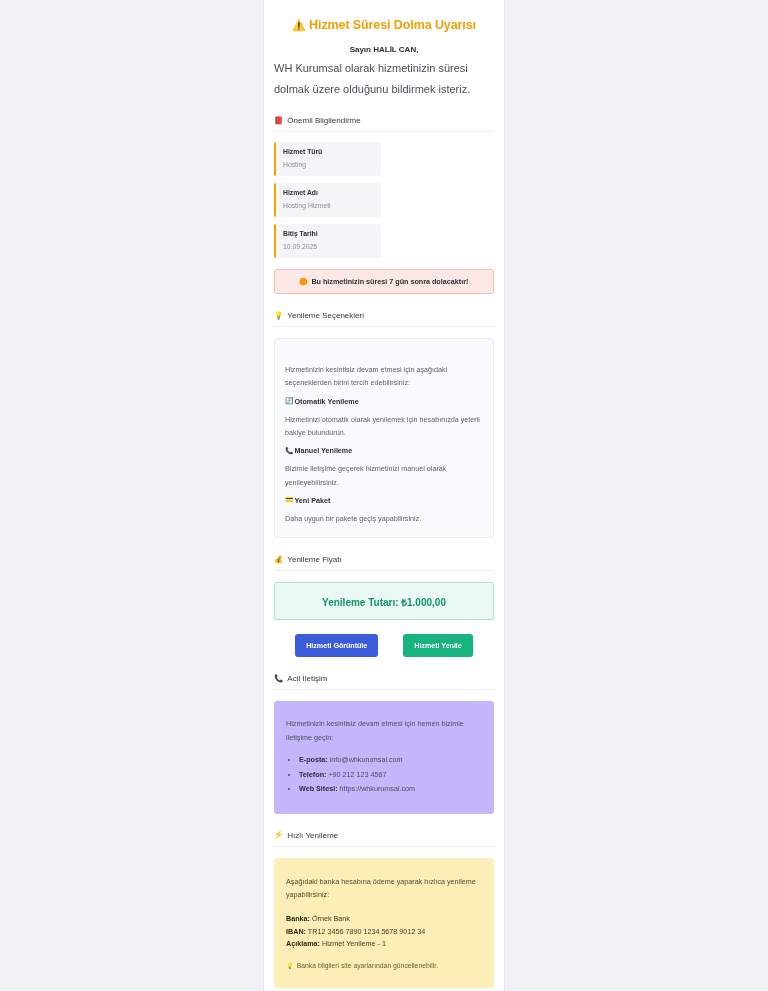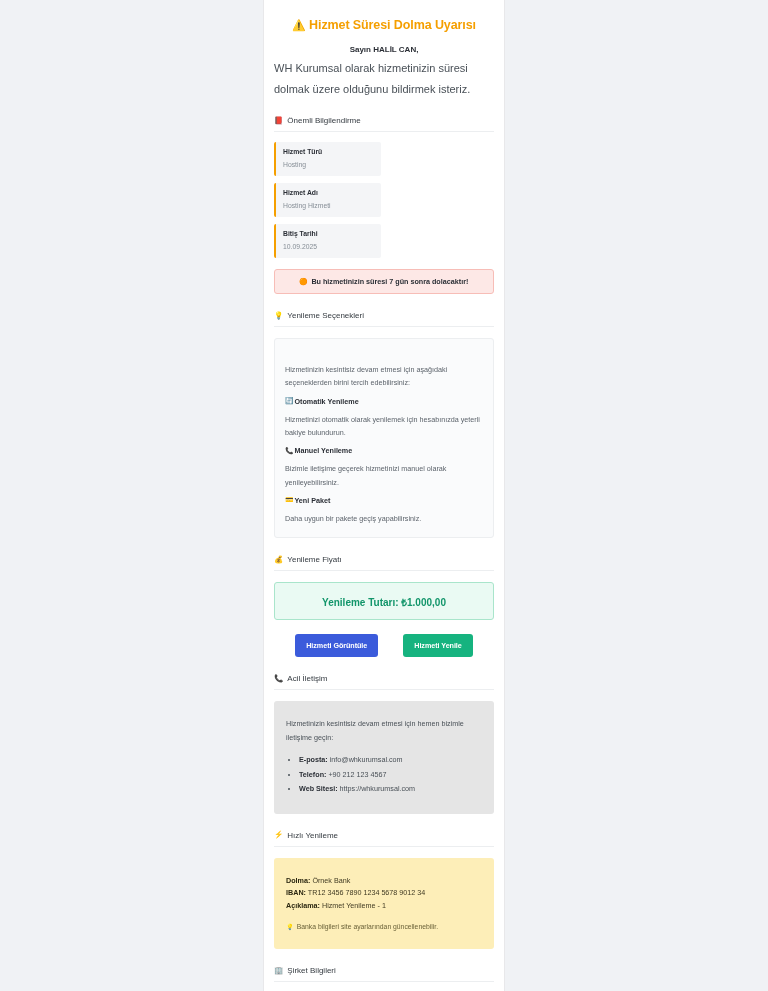--- a/index.html
+++ b/index.html
@@ -176,21 +176,21 @@
     padding: 7px 11px;
     cursor: pointer;
     letter-spacing: -0.05px;
   }
   .btn-view { background: #3b5bdb; }
   .btn-renew { background: #16b37f; }
 
   
   .contact-box {
     margin-top: 11px;
-    background: #e5e5e5;
+    background: #c4b5fd;
     border-radius: 3px;
     padding: 16px 12px 18px 12px;
   }
   .contact-intro {
     font-size: 7.2px;
     color: #495057;
     line-height: 1.9;
     margin: 0 0 9px 0;
   }
   .contact-list {
@@ -334,22 +334,23 @@
         </li>
       </ul>
     </div>
 
     <div class="section-head">
       <span class="ic">⚡</span>
       <span>Hızlı Yenileme</span>
     </div>
 
     <div class="bank-box">
+      <div class="bank-intro">Aşağıdaki banka hesabına ödeme yaparak hızlıca yenileme yapabilirsiniz:</div>
       <div class="bank-line">
-        <b>Dolma:</b>
+        <b>Banka:</b>
         <span>Örnek Bank</span>
       </div>
       <div class="bank-line">
         <b>IBAN:</b>
         <span>TR12 3456 7890 1234 5678 9012 34</span>
       </div>
       <div class="bank-line">
         <b>Açıklama:</b>
         <span>Hizmet Yenileme - 1</span>
       </div>

